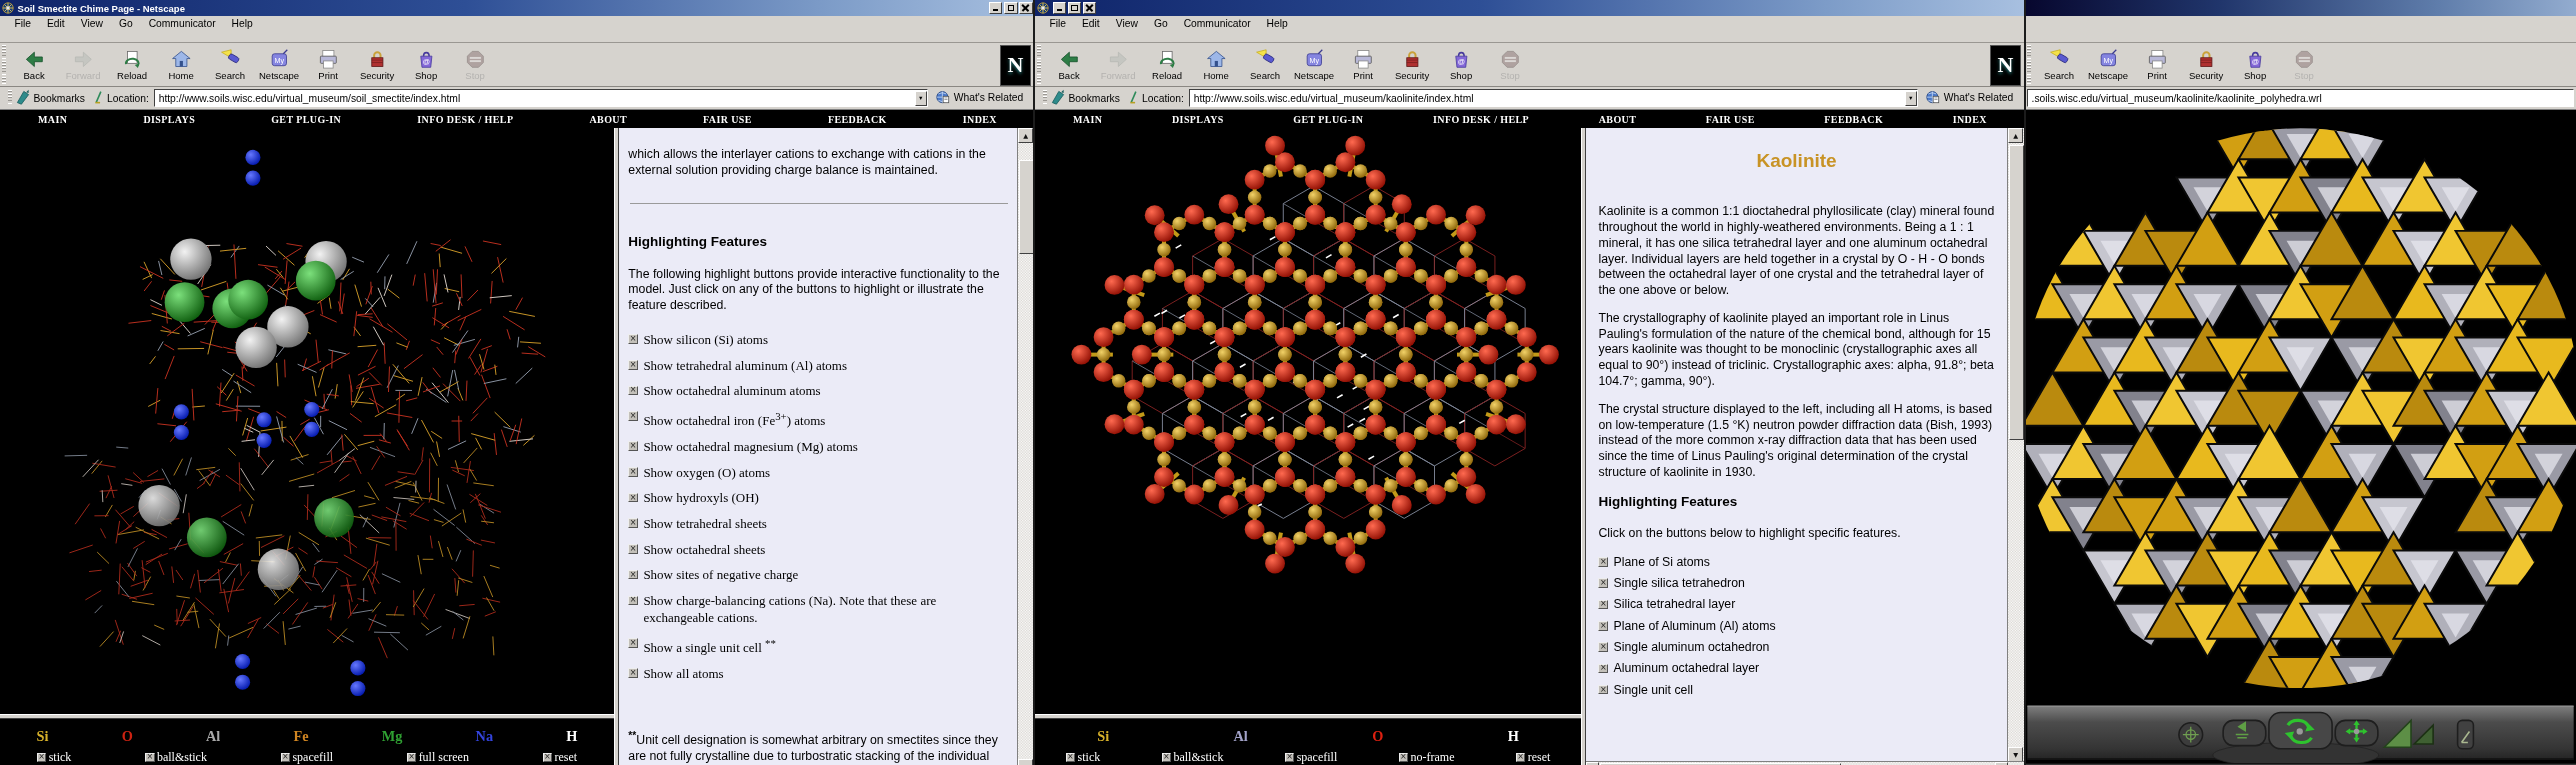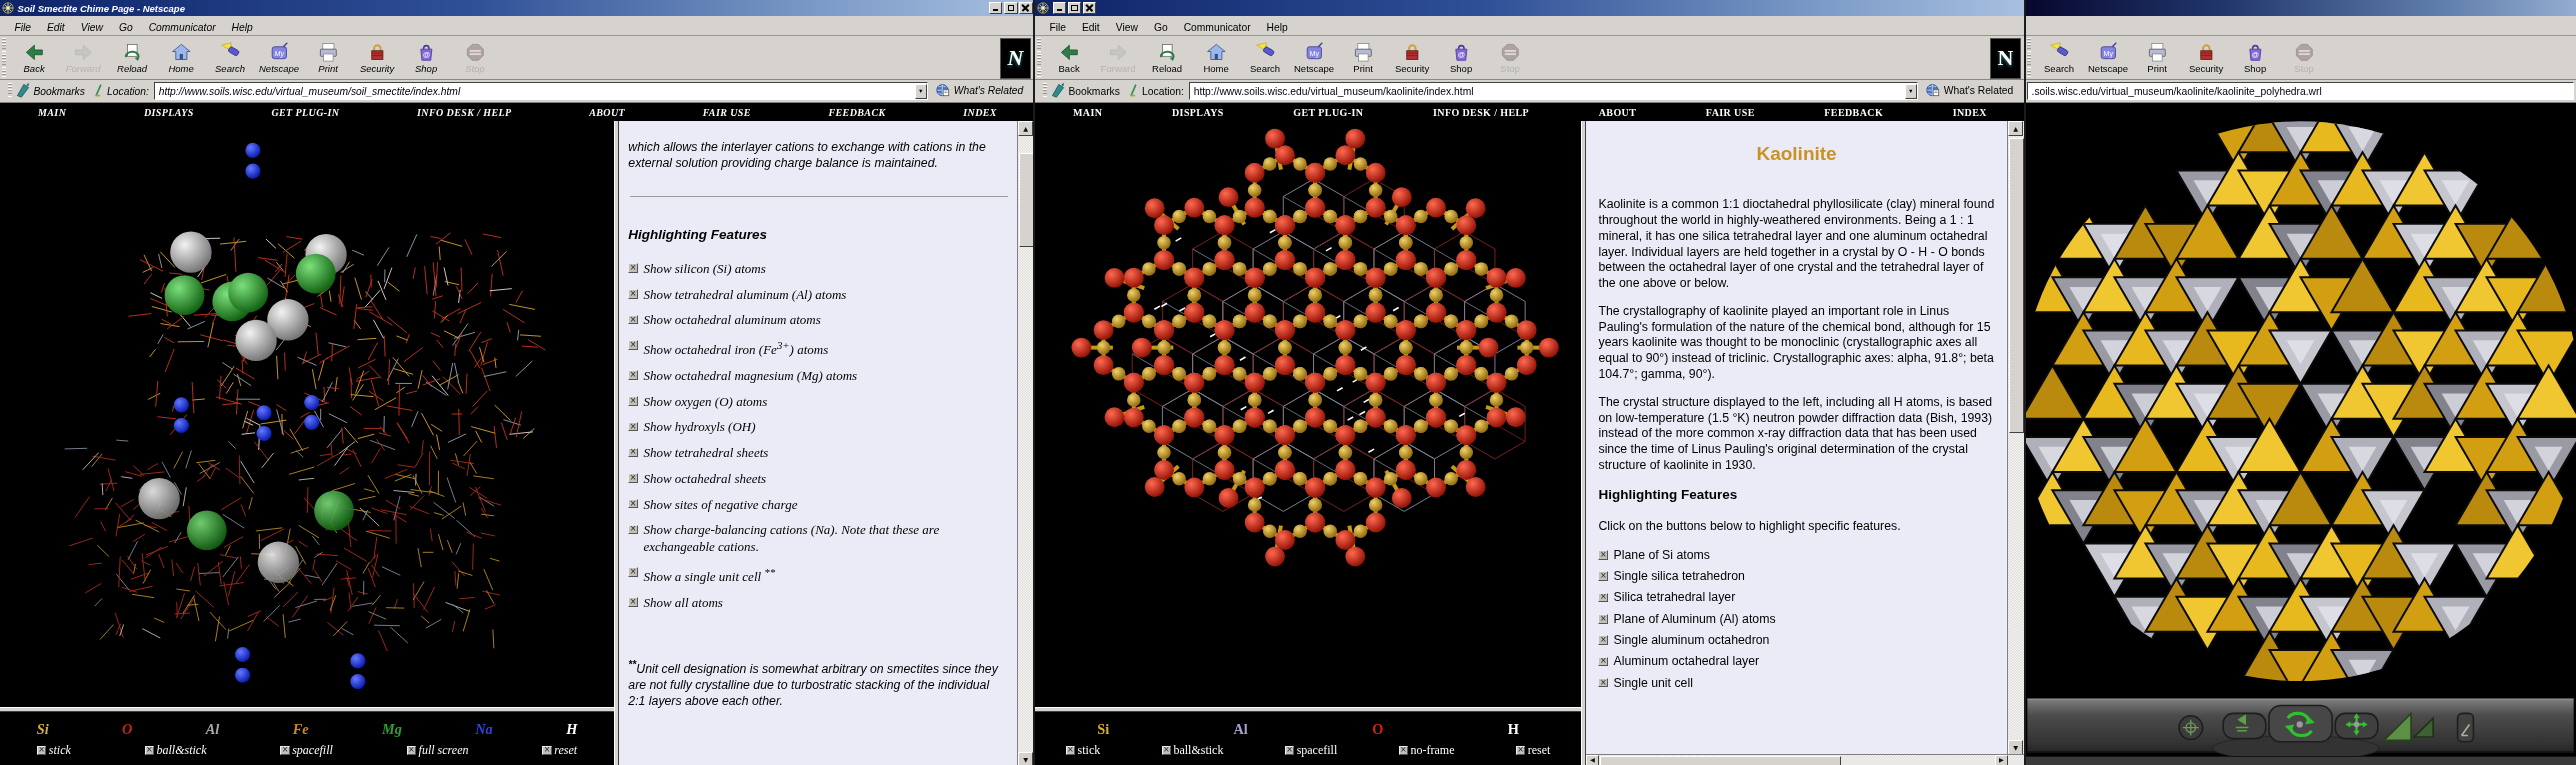--- a/index.html
+++ b/index.html
@@ -13,21 +13,21 @@
   .title-icon{width:12px;height:12px;margin-right:3.2px;flex:0 0 auto;}
   .title-text{color:#fff;font-weight:bold;font-size:9.5px;white-space:nowrap;flex:1 1 auto;}
   .title-controls{display:flex;gap:1.6px;}
   .tc{width:13.5px;height:12px;background:#d6d3ce;border:0.8px solid;border-color:#fff #404040 #404040 #fff;
       display:flex;align-items:flex-end;justify-content:center;box-sizing:border-box;}
   .ic-min{width:5.6px;height:1.6px;background:#000;margin:0 auto 2.4px;}
   .ic-restore{width:6.4px;height:5.6px;border:0.8px solid #000;border-top-width:1.6px;margin:0 auto 2.4px;box-sizing:border-box;}
   .ic-close{position:relative;width:7.2px;height:7.2px;margin:0 auto 2.4px;}
   .ic-close::before,.ic-close::after{content:"";position:absolute;left:-0.8px;top:3.2px;width:8.8px;height:1.6px;background:#000;}
   .ic-close::before{transform:rotate(45deg);} .ic-close::after{transform:rotate(-45deg);}
-  .menubar{height:20px;background:#d6d3ce;display:flex;align-items:flex-end;font-size:10.3px;color:#000;
+  .menubar{height:27px;background:#d6d3ce;display:flex;align-items:flex-start;font-size:10.3px;color:#000;
            border-bottom:0.8px solid #9a9792;box-sizing:border-box;padding-left:6.4px;}
   .menuitem{padding:1.6px 8px;}
   .toolbar{height:44px;background:#d6d3ce;display:flex;align-items:stretch;border-bottom:0.8px solid #8a8782;
            box-sizing:border-box;position:relative;padding-left:1.6px;}
   .grip{width:4px;margin:2.4px 3.2px 2.4px 0.8px;background:repeating-linear-gradient(180deg,#fff 0 0.8px,#9a9792 0.8px 1.6px,#d6d3ce 1.6px 3.2px);}
   .tbtn{width:49px;margin:1.6px 0;display:flex;flex-direction:column;align-items:center;justify-content:center;font-size:9.5px;color:#000;}
   .tbtn .ticon{height:22px;display:flex;align-items:center;}
   .tbtn.disabled{opacity:.45;filter:grayscale(.8);}
   .tbtn.disabled .tlabel{color:#8a8a8a;}
   .nlogo{position:absolute;right:4px;top:1.6px;width:29px;height:39px;background:#000;border:0.8px solid #555;
@@ -92,21 +92,21 @@
   #win3 svg.rosette{position:absolute;left:0;top:0;}
   .dash{position:absolute;left:0;bottom:11px;}
   .dash-sub{position:absolute;left:0;bottom:0;height:11px;width:100%;background:#3a3a3a;border-top:0.8px solid #141414;box-sizing:border-box;}
   .win-edge{position:absolute;top:0;bottom:0;width:1.6px;background:#1c1c1c;}
 </style>
 </head>
 <body>
 
 <div id="screen">
 
-  <div class="window" id="win1" style="left:0;width:1035px;font-style:italic;">
+  <div class="window" id="win1" style="left:0;width:1035px;">
     <div class="titlebar">
       <span class="title-icon"><svg width="12" height="12" viewBox="0 0 15 15">
             <circle cx="7.5" cy="7.5" r="6.5" fill="#123a7a" stroke="#c8a232"></circle>
             <g stroke="#e0c050" stroke-width="1.2">
               <line x1="7.5" y1="1" x2="7.5" y2="14"></line>
               <line x1="1" y1="7.5" x2="14" y2="7.5"></line>
               <line x1="3" y1="3" x2="12" y2="12"></line>
               <line x1="12" y1="3" x2="3" y2="12"></line>
             </g>
             <circle cx="7.5" cy="7.5" r="2.2" fill="#e8e8f0"></circle>
@@ -944,20 +944,21 @@
             </div>
           </div>
       </div>
       <div class="vsplit"></div>
       <div class="text-col" style="width:416px;">
         <div class="text-main">
           <div class="article art-smectite">
             <p>which allows the interlayer cations to exchange with cations in the external solution providing charge balance is maintained.</p>
             <hr>
             <h3>Highlighting Features</h3>
+            <p>The following highlight buttons provide interactive functionality to the model. Just click on any of the buttons to highlight or illustrate the feature described.</p>
             <div class="chimelist serif">
                 <div class="chime-row">
                   <span class="cbx">×</span>
                   <span class="ctext">Show silicon (Si) atoms</span>
                 </div>
                 <div class="chime-row">
                   <span class="cbx">×</span>
                   <span class="ctext">Show tetrahedral aluminum (Al) atoms</span>
                 </div>
                 <div class="chime-row">

